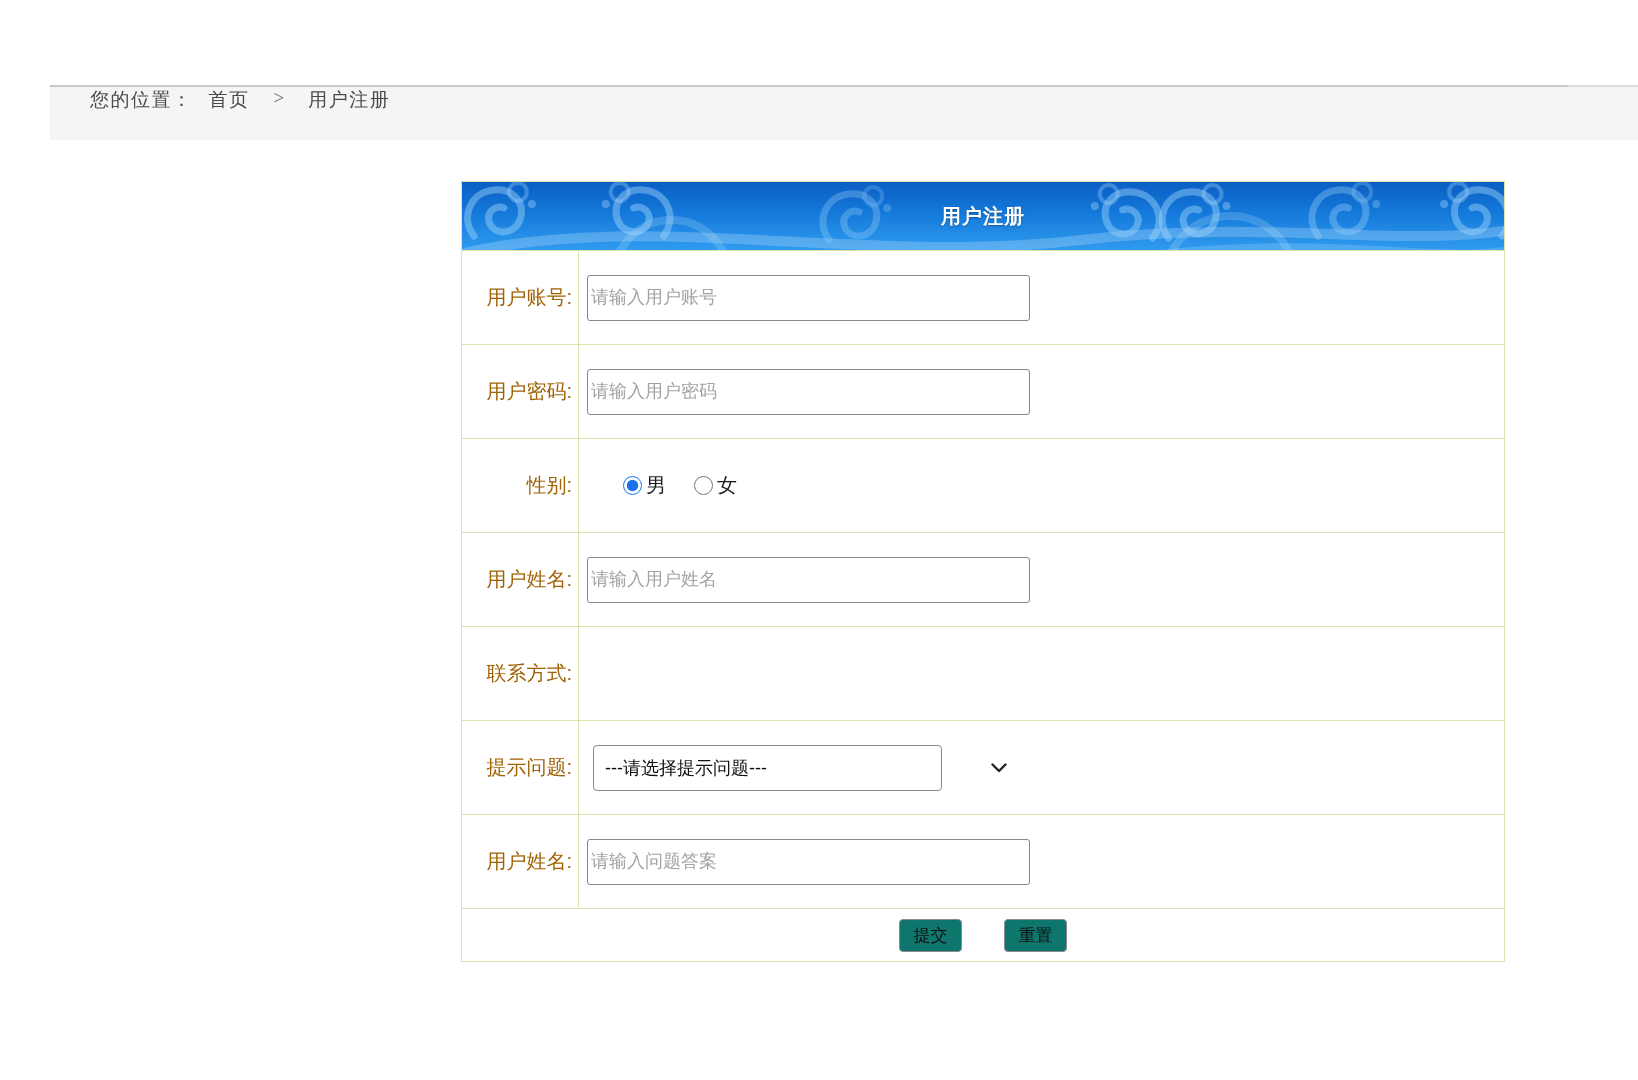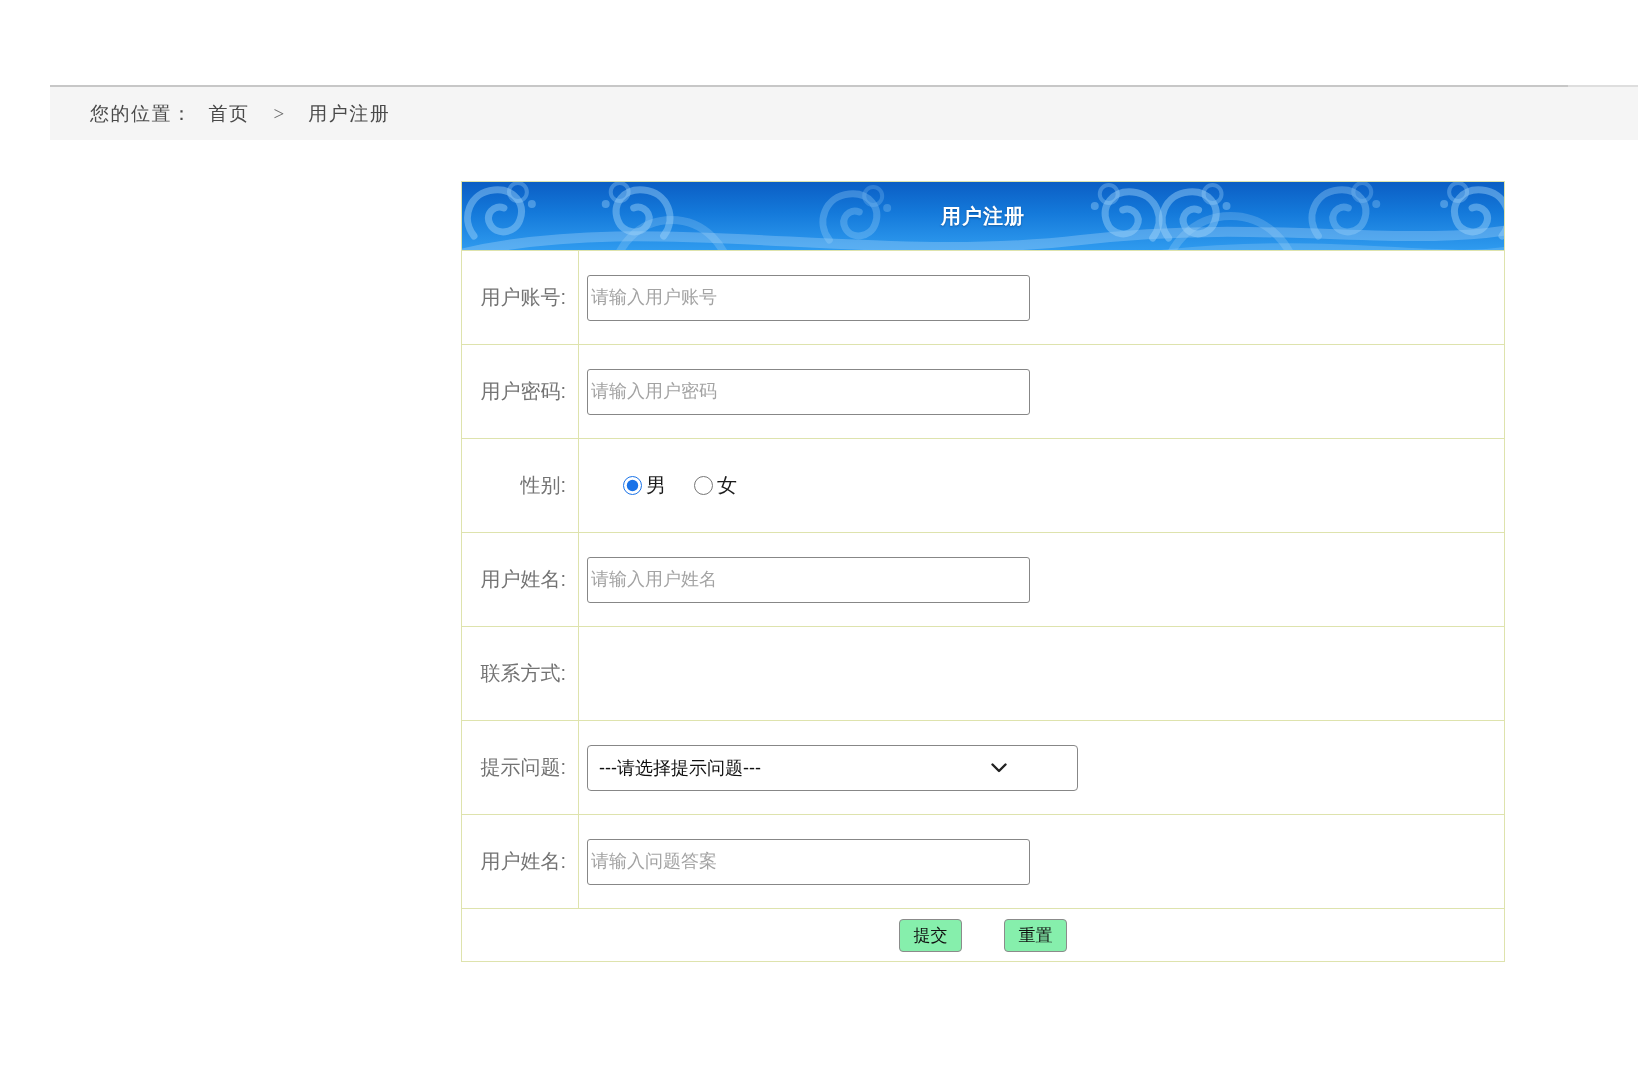--- a/index.html
+++ b/index.html
@@ -8,21 +8,21 @@
     font-family:"Liberation Sans","DejaVu Sans",sans-serif;
     position:relative;overflow:hidden;
   }
   .page{position:absolute;inset:0;}
 
   
   .crumb-border-main{position:absolute;left:50px;top:85px;width:1518px;height:2px;background:#c7c7c7;}
   .crumb-border-ext{position:absolute;left:1568px;top:85px;width:70px;height:2px;background:#dedede;}
   .breadcrumb-bar{
     position:absolute;left:50px;top:87px;width:1588px;height:53px;
-    background:#f5f5f5;display:flex;align-items:center;
+    background:#f5f5f5;display:flex;align-items:flex-start;
     padding-left:40px;box-sizing:border-box;
     font-family:"Liberation Serif","DejaVu Serif",serif;
     font-size:19px;letter-spacing:1.5px;color:#4a4a4a;
   }
   .breadcrumb-bar a{color:#4a4a4a;text-decoration:none;cursor:pointer;}
   .crumb-sep{margin:0 24px;color:#6b6b6b;letter-spacing:0;}
   .crumb-home{margin-left:16px;}
 
   
   .reg-table{
@@ -39,21 +39,21 @@
   .banner-title{
     position:relative;color:#ffffff;font-size:20px;font-weight:bold;
     letter-spacing:1px;text-shadow:0 1px 2px rgba(0,40,90,.45);
   }
 
   
   .row{display:flex;height:94px;border-top:1px solid #dee3ad;box-sizing:border-box;}
   .label-cell{
     width:117px;flex:0 0 117px;border-right:1px solid #dee3ad;box-sizing:border-box;
     display:flex;align-items:center;justify-content:flex-end;
-    padding-right:12px;font-size:20px;color:#737373;
+    padding-right:6px;font-size:20px;color:#a16207;
   }
   .value-cell{flex:1;display:flex;align-items:center;padding-left:8px;}
 
   .text-input{
     width:443px;height:46px;box-sizing:border-box;
     border:1px solid #878787;border-radius:3px;background:#ffffff;
     font-size:18px;color:#222;padding:0 3px;outline:none;
     font-family:"Liberation Sans","DejaVu Sans",sans-serif;
   }
   .text-input::placeholder{color:#a3a3a3;opacity:1;}
@@ -62,39 +62,40 @@
   .radio-group{display:flex;align-items:center;margin-left:36px;}
   .radio-opt{display:flex;align-items:center;font-size:20px;color:#1b1b1b;cursor:pointer;}
   .radio-opt + .radio-opt{margin-left:28px;}
   .radio-opt input{
     width:19px;height:19px;margin:0 4px 0 0;accent-color:#1a73e8;cursor:pointer;
   }
 
   
   .select-wrap{position:relative;width:435px;}
   .reg-select{
-    width:491px;height:46px;box-sizing:border-box;
+    width:349px;height:46px;box-sizing:border-box;
     border:1px solid #878787;border-radius:4px;background:#ffffff;
     font-size:18px;color:#111;padding:0 34px 0 11px;
     -webkit-appearance:none;appearance:none;outline:none;cursor:pointer;
     font-family:"Liberation Sans","DejaVu Sans",sans-serif;
+    margin-left:6px;
   }
   .chevron{
     position:absolute;right:15px;top:50%;transform:translateY(-50%);
     pointer-events:none;display:block;
   }
 
   
   .button-row{
     height:53px;border-top:1px solid #dee3ad;box-sizing:border-box;
     display:flex;align-items:center;justify-content:center;gap:42px;
   }
   .form-btn{
     min-width:63px;height:33px;box-sizing:border-box;
-    background:#86efac;border:1px solid #8b8b8b;border-radius:4px;
+    background:#0f766e;border:1px solid #8b8b8b;border-radius:4px;
     font-size:17px;color:#111;padding:0 13px;cursor:pointer;
     font-family:"Liberation Sans","DejaVu Sans",sans-serif;
   }
 </style>
 </head>
 <body>
 
 <div class="page">
 
   <div class="crumb-border-main"></div>

